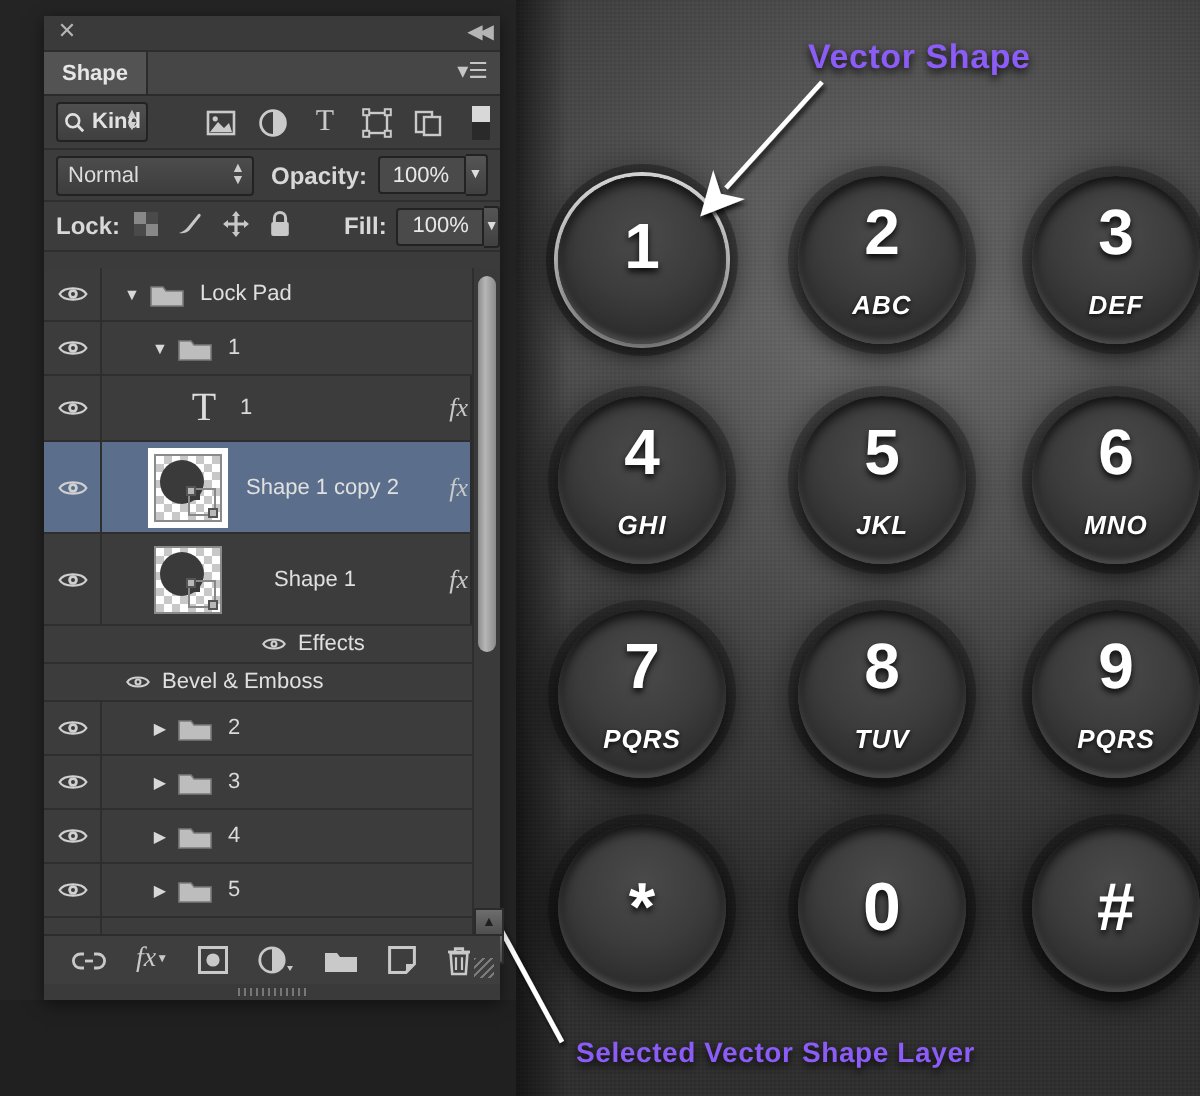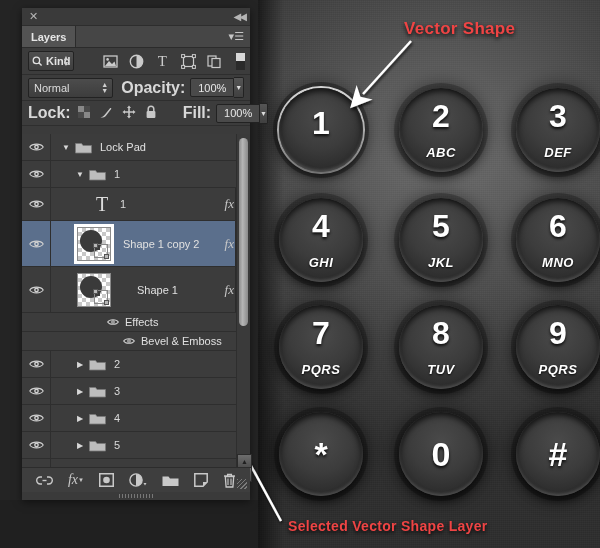--- a/index.html
+++ b/index.html
@@ -65,21 +65,21 @@
   }
   .key .letters{
     font-size:13px;font-weight:bold;font-style:italic;line-height:14px;
     margin-top:15px;letter-spacing:.5px;
     text-shadow:0 1px 2px rgba(0,0,0,.85);
   }
   .key.sym .digit{font-size:34px;}
 
   
   .anno-text{
-    position:absolute;color:#ef4444;font-weight:bold;
+    position:absolute;color:#8b5cf6;font-weight:bold;
     font-family:"Liberation Sans",sans-serif;
     text-shadow:0 2px 4px rgba(0,0,0,.9);
     letter-spacing:.3px;white-space:nowrap;
   }
   #anno-top{left:404px;top:19px;font-size:17px;}
   #anno-bottom{left:288px;top:518px;font-size:14px;}
   svg.arrows{position:absolute;left:0;top:0;width:600px;height:548px;pointer-events:none;}
 
   
   #layers-panel{
@@ -116,21 +116,21 @@
   .filter-icons{display:flex;align-items:center;gap:0;margin-left:7px;}
   .filter-icons > span{width:26px;height:22px;display:flex;align-items:center;justify-content:center;color:#cacaca;}
 
   #blend-row{height:25px;}
   .blend-select{
     width:125px;height:18px;border:1px solid #222;border-radius:2px;
     background:linear-gradient(#4c4c4c,#3d3d3d);
     display:flex;align-items:center;padding:0 5px;color:#ddd;font-size:11px;position:relative;
   }
   .blend-select .updown{position:absolute;right:4px;top:3px;font-size:7px;line-height:6px;color:#cfcfcf;text-align:center;}
-  .lbl{color:#d8d8d8;font-weight:bold;font-size:16px;}
+  .lbl{color:#d8d8d8;font-weight:bold;font-size:12px;}
   .numbox{
     height:17px;min-width:34px;border:1px solid #222;border-radius:2px 0 0 2px;
     background:#4a4a4a;color:#e8e8e8;font-size:11px;display:flex;align-items:center;justify-content:center;
     padding:0 4px;
   }
   .numarrow{
     height:19px;width:15px;border:1px solid #222;border-left:none;border-radius:0 2px 2px 0;
     background:linear-gradient(#555,#404040);color:#ddd;font-size:7px;
     display:flex;align-items:center;justify-content:center;
   }
@@ -189,22 +189,22 @@
   }
   .text-T{
     margin-left:20px;width:22px;text-align:center;color:#dcdcdc;
     font-family:"Liberation Serif",serif;font-size:20px;line-height:20px;
   }
   .sub-row{
     height:18px;border-bottom:1px solid #2e2e2e;display:flex;align-items:center;
     background:#3c3c3c;color:#e0e0e0;font-size:11px;
   }
   .sub-row .eye-small{margin-left:0;width:14px;display:flex;justify-content:center;color:#cfcfcf;}
-  .effects-indent{padding-left:84px;display:flex;align-items:center;gap:5px;}
-  .bevel-indent{padding-left:100px;display:flex;align-items:center;gap:5px;}
+  .effects-indent{padding-left:108px;display:flex;align-items:center;gap:5px;}
+  .bevel-indent{padding-left:40px;display:flex;align-items:center;gap:5px;}
 
   
   #list-scrollbar{
     position:absolute;right:0;top:126px;width:13px;height:348px;background:#3a3a3a;
     border-left:1px solid #2e2e2e;
   }
   #list-thumbbar{
     position:absolute;left:2px;top:4px;width:9px;height:188px;border-radius:5px;
     background:linear-gradient(90deg,#8c8c8c,#b6b6b6 40%,#8a8a8a);
   }
@@ -313,21 +313,21 @@
 
 <div id="layers-panel">
 
   <div id="panel-titlebar">
     <div id="panel-close">✕</div>
     <div id="panel-collapse">◀◀</div>
   </div>
 
   <div id="tabstrip">
     <div id="tab-layers">
-      <span>Layers</span>
+      <span>Shape</span>
     </div>
     <div id="tabstrip-filler"></div>
     <div id="panel-menu">▾☰</div>
   </div>
 
   <div class="panel-row" id="filter-row">
     <div class="kind-select">
       <svg width="11" height="11" viewBox="0 0 11 11">
         <circle cx="4.4" cy="4.4" r="3.2" fill="none" stroke="#e0e0e0" stroke-width="1.3"></circle>
         <line x1="6.8" y1="6.8" x2="9.6" y2="9.6" stroke="#e0e0e0" stroke-width="1.4"></line>

